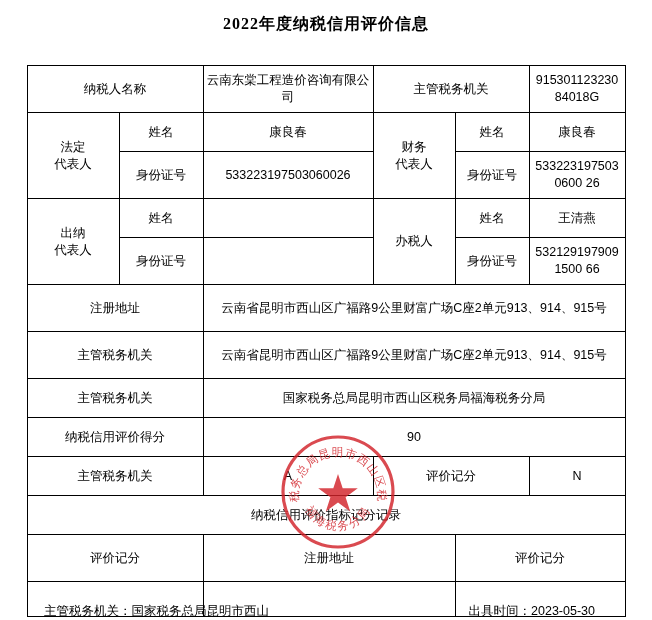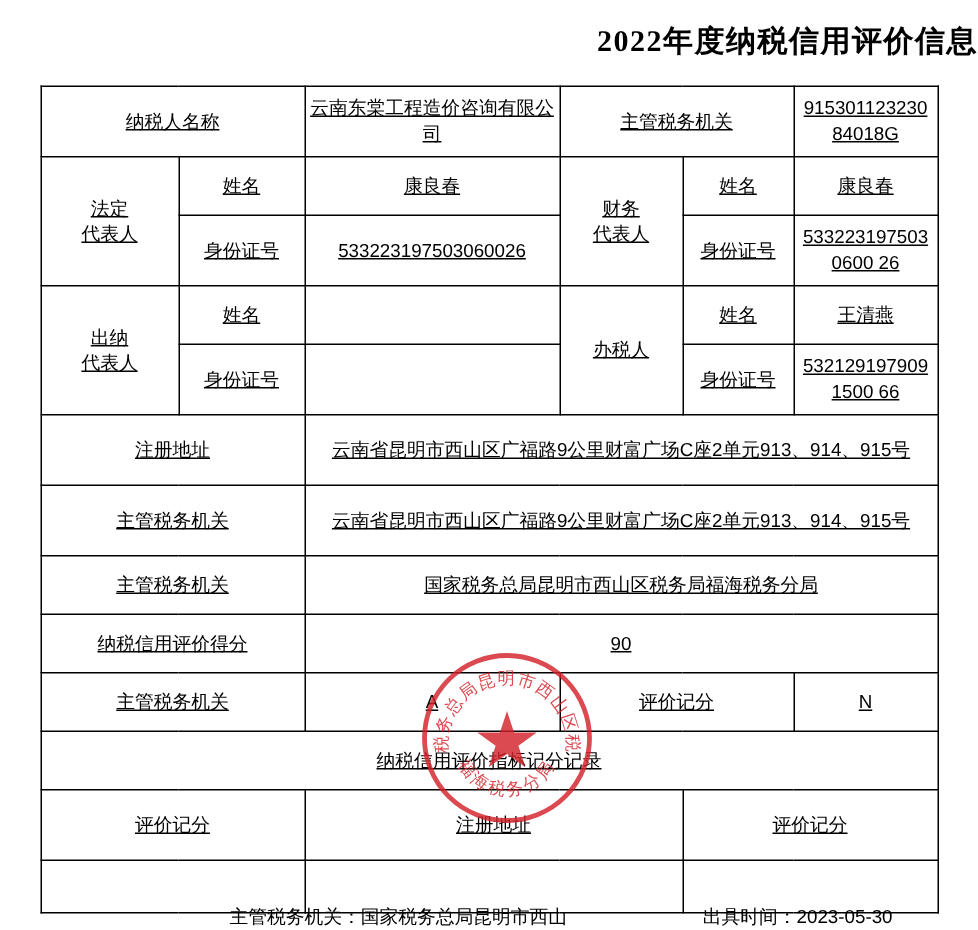--- a/index.html
+++ b/index.html
@@ -15,34 +15,33 @@
     position: relative;
     overflow: hidden;
   }
   .page {
     width: 652px;
     height: 620px;
     position: relative;
     box-sizing: border-box;
   }
   .doc-title {
-    text-align: right;
-    font-size: 20px;
+    text-align: center;
+    font-size: 16px;
     font-weight: bold;
     letter-spacing: 1px;
     padding-top: 14px;
     padding-bottom: 16px;
     font-family: "Liberation Serif", serif;
   }
   table.main {
     border-collapse: collapse;
     width: 598px;
-    margin: 0 auto;
+    margin: 14px auto;
     table-layout: fixed;
-    text-decoration: underline;
   }
   table.main td {
     border: 1px solid #000000;
     font-size: 12.5px;
     text-align: center;
     vertical-align: middle;
     padding: 4px 3px;
     line-height: 1.35;
     word-break: break-all;
   }
@@ -61,22 +60,21 @@
     right: 27px;
     bottom: 18px;
     font-size: 12.5px;
     line-height: 1.5;
   }
   .footer-left {
     position: absolute;
     left: 17px;
     top: 0;
     width: 290px;
-    text-align: right;
-    margin-left: 44px;
+    text-align: left;
   }
   .footer-right {
     position: absolute;
     right: 30px;
     top: 0;
     text-align: right;
   }
   
   .seal {
     position: absolute;

